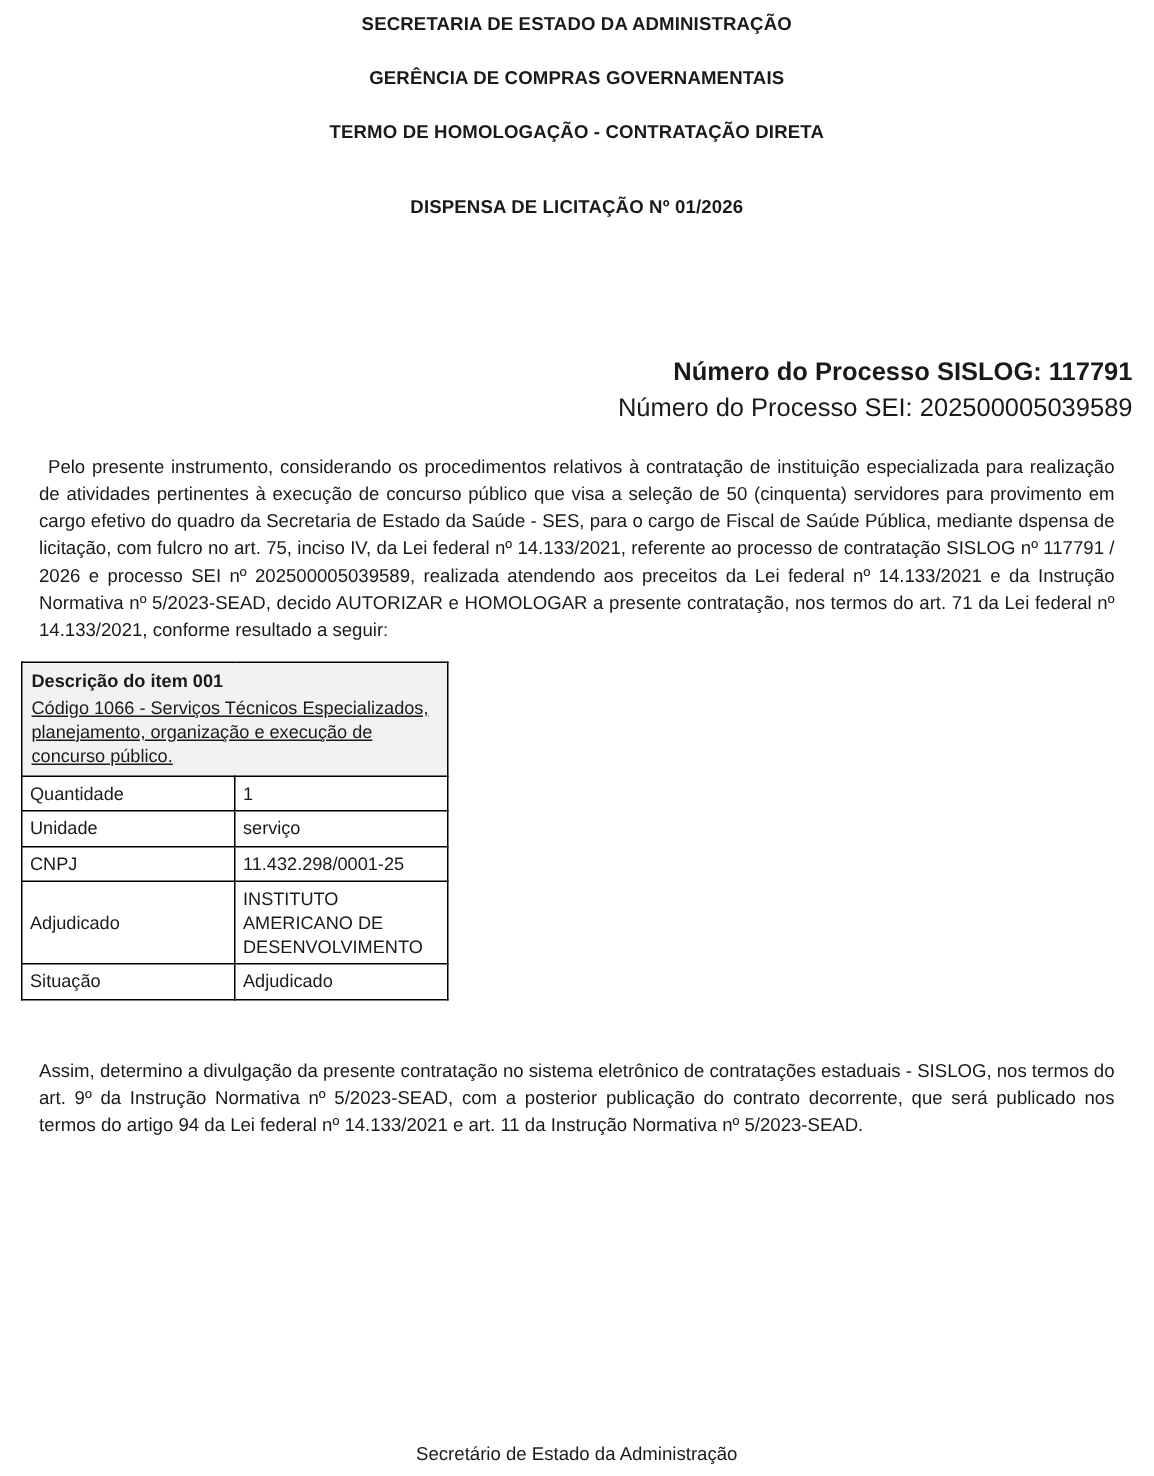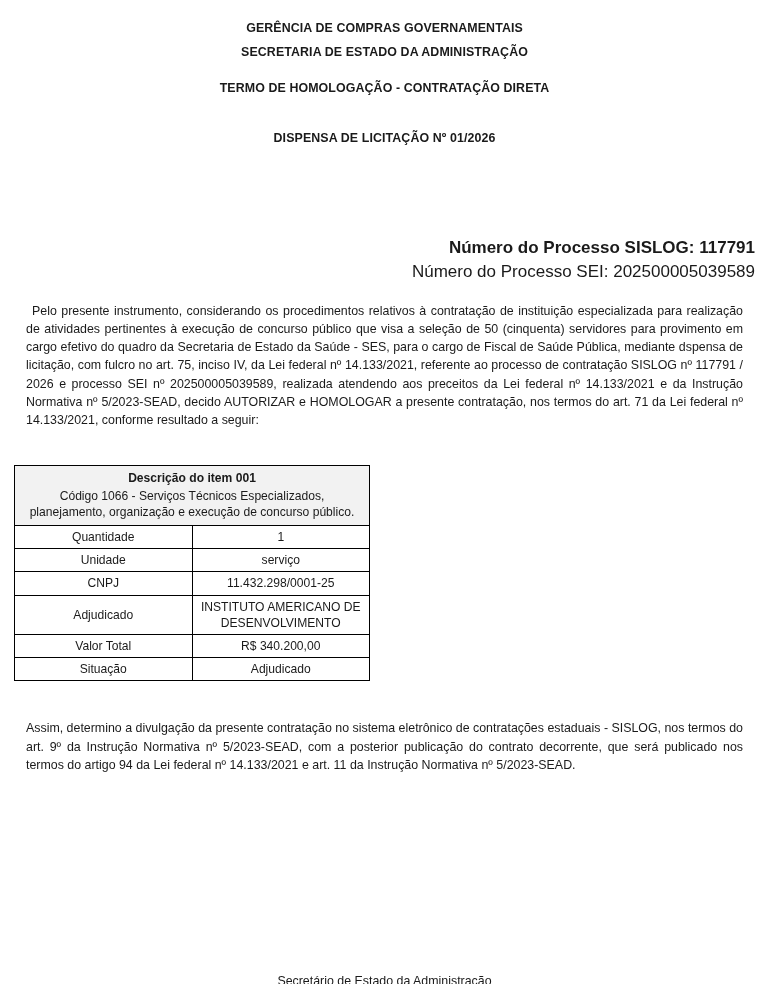--- a/index.html
+++ b/index.html
@@ -55,26 +55,25 @@
   #paragraph-intro {
     margin-top: 17px;
     text-indent: 6px;
   }
   #paragraph-closing {
     margin-top: 38px;
   }
 
   
   .item-table {
-    margin-top: 36px;
+    margin-top: 12px;
     border-collapse: collapse;
-    width: 356px;
+    width: 285px;
     table-layout: fixed;
     font-size: 12.1px;
-    text-align: center;
   }
   .item-table td {
     border: 1.4px solid #000000;
     padding: 3px 5px 3px 5px;
     vertical-align: middle;
     line-height: 1.34;
   }
   .item-table td.label-cell {
     width: 81px;
   }
@@ -85,20 +84,21 @@
     background: #f2f2f2;
     padding: 4px 6px 5px 6px !important;
   }
   .desc-title {
     font-weight: bold;
     display: block;
     margin-bottom: 1px;
   }
   .desc-text {
     display: block;
+    text-decoration: underline;
   }
 
   
   .signature-block {
     position: absolute;
     left: 0;
     right: 0;
     bottom: 17px;
     text-align: center;
   }
@@ -110,22 +110,22 @@
   .sig-role {
     font-size: 12.4px;
     margin-top: 21px;
   }
 </style>
 </head>
 <body>
 
 <div class="page">
 
+  <div class="doc-heading" id="heading-1">SECRETARIA DE ESTADO DA ADMINISTRAÇÃO</div>
   <div class="doc-heading" id="heading-2">GERÊNCIA DE COMPRAS GOVERNAMENTAIS</div>
-  <div class="doc-heading" id="heading-1">SECRETARIA DE ESTADO DA ADMINISTRAÇÃO</div>
   <div class="doc-heading" id="heading-3">TERMO DE HOMOLOGAÇÃO - CONTRATAÇÃO DIRETA</div>
   <div class="doc-heading" id="heading-4">DISPENSA DE LICITAÇÃO Nº 01/2026</div>
 
   <div class="process-block">
     <div class="process-sislog">Número do Processo SISLOG: 117791</div>
     <div class="process-sei">Número do Processo SEI: 202500005039589</div>
   </div>
 
   <p class="body-par" id="paragraph-intro">Pelo presente instrumento,  considerando os procedimentos relativos à contratação de instituição especializada para realização de atividades pertinentes à execução de concurso público que visa a seleção de 50 (cinquenta) servidores para provimento em cargo efetivo do quadro da Secretaria de Estado da Saúde - SES, para o cargo de Fiscal de Saúde Pública, mediante dspensa de licitação, com fulcro no art. 75, inciso IV, da Lei federal nº 14.133/2021, referente ao processo de contratação SISLOG nº 117791  / 2026 e processo SEI nº 202500005039589, realizada atendendo aos preceitos da Lei federal nº 14.133/2021 e da Instrução Normativa nº 5/2023-SEAD, decido AUTORIZAR e HOMOLOGAR a presente contratação, nos termos do art. 71 da Lei federal nº 14.133/2021, conforme resultado a seguir:</p>
 
@@ -147,24 +147,20 @@
       </tr>
       <tr>
         <td class="label-cell">CNPJ</td>
         <td class="value-cell">11.432.298/0001-25</td>
       </tr>
       <tr>
         <td class="label-cell">Adjudicado</td>
         <td class="value-cell">INSTITUTO AMERICANO DE DESENVOLVIMENTO</td>
       </tr>
       <tr>
-        <td class="label-cell">Valor Total</td>
-        <td class="value-cell">R$ 340.200,00</td>
-      </tr>
-      <tr>
         <td class="label-cell">Situação</td>
         <td class="value-cell">Adjudicado</td>
       </tr>
     </tbody>
   </table>
 
   <p class="body-par" id="paragraph-closing">Assim, determino a divulgação da presente contratação no sistema eletrônico de contratações estaduais - SISLOG, nos termos do art. 9º da Instrução Normativa nº 5/2023-SEAD, com a posterior publicação do contrato decorrente, que será publicado nos termos do artigo 94 da Lei federal nº 14.133/2021 e art. 11 da Instrução Normativa nº 5/2023-SEAD.</p>
 
   <div class="signature-block">
     <div class="sig-role">Secretário de Estado da Administração</div>

